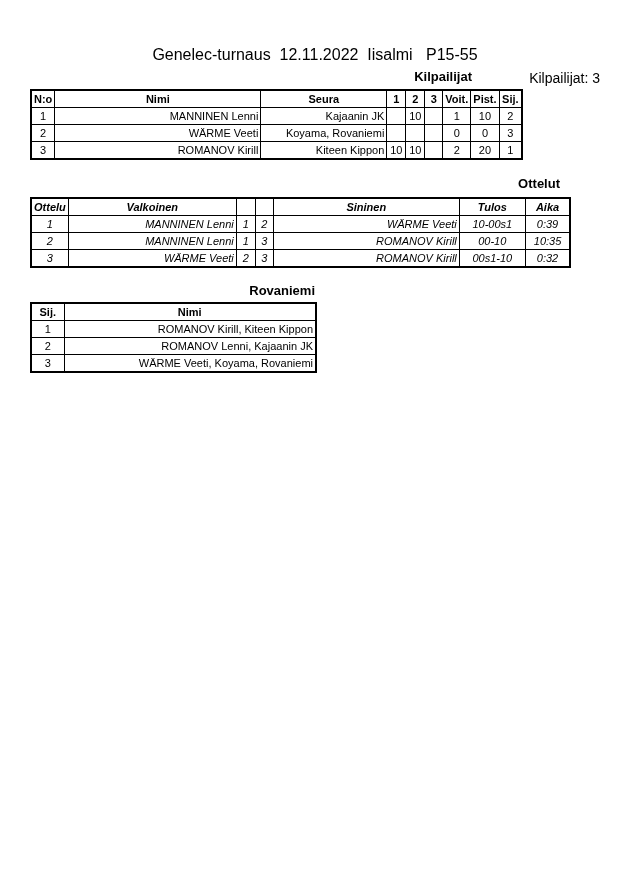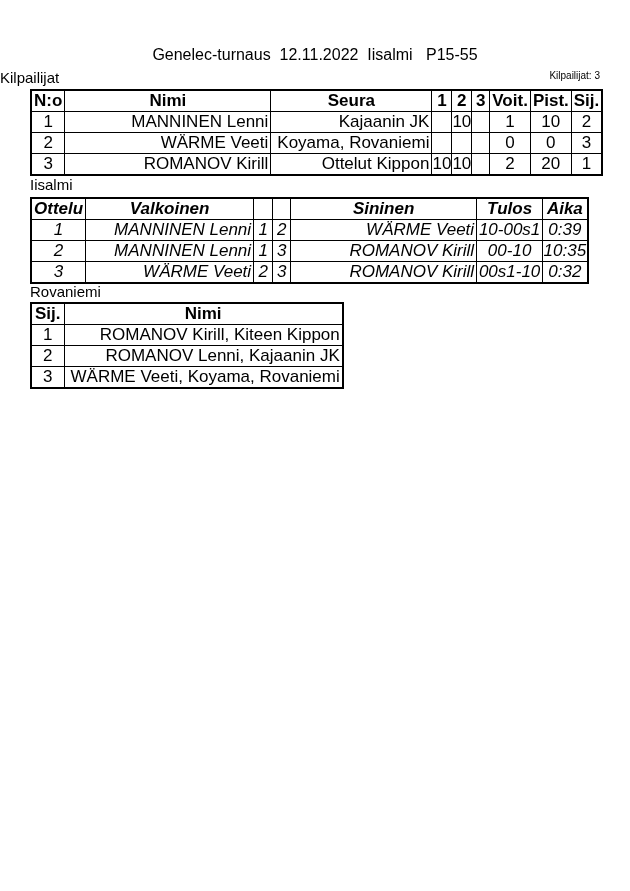--- a/index.html
+++ b/index.html
@@ -10,33 +10,33 @@
     color: #000000;
   }
   .page { position: relative; width: 630px; height: 891px; overflow: hidden; }
 
   .title {
     position: absolute; top: 46px; left: 0; width: 630px;
     text-align: center; font-weight: normal; font-size: 16px;
     white-space: pre;
   }
   .section-heading {
-    position: absolute; font-weight: normal; font-size: 15px; text-align: left;
+    position: absolute; font-weight: bold; font-size: 13px; text-align: right;
   }
   .heading-kilpailijat { top: 69px; left: 0; width: 472px; }
   .heading-ottelut    { top: 176px; left: 30px; width: 530px; }
   .heading-tulokset   { top: 283px; left: 30px; width: 285px; }
   .competitors-note {
-    position: absolute; top: 70px; right: 30px; font-size: 10px;
+    position: absolute; top: 70px; right: 30px; font-size: 14px;
   }
 
   table {
     position: absolute;
     border-collapse: collapse; table-layout: fixed;
-    font-size: 17px;
+    font-size: 11px;
     border: 2px solid #000;
   }
   th, td {
     border: 1px solid #000;
     height: 16px;
     padding: 0 2px;
     white-space: nowrap; overflow: hidden;
     font-weight: normal;
   }
   th { font-weight: bold; text-align: center; }
@@ -99,32 +99,32 @@
       <td class="c"></td>
       <td class="c"></td>
       <td class="c"></td>
       <td class="c">0</td>
       <td class="c">0</td>
       <td class="c">3</td>
     </tr>
     <tr>
       <td class="c">3</td>
       <td class="l">ROMANOV Kirill</td>
-      <td class="l">Ottelut Kippon</td>
+      <td class="l">Kiteen Kippon</td>
       <td class="c">10</td>
       <td class="c">10</td>
       <td class="c"></td>
       <td class="c">2</td>
       <td class="c">20</td>
       <td class="c">1</td>
     </tr>
   </tbody>
     </table>
 
-  <div class="section-heading heading-ottelut">Iisalmi</div>
+  <div class="section-heading heading-ottelut">Ottelut</div>
 
   <table class="t-ottelut">
     <colgroup>
       <col style="width:28px">
         <col style="width:168px">
         <col style="width:19px">
         <col style="width:18px">
       <col style="width:186px">
         <col style="width:66px">
         <col style="width:45px">

